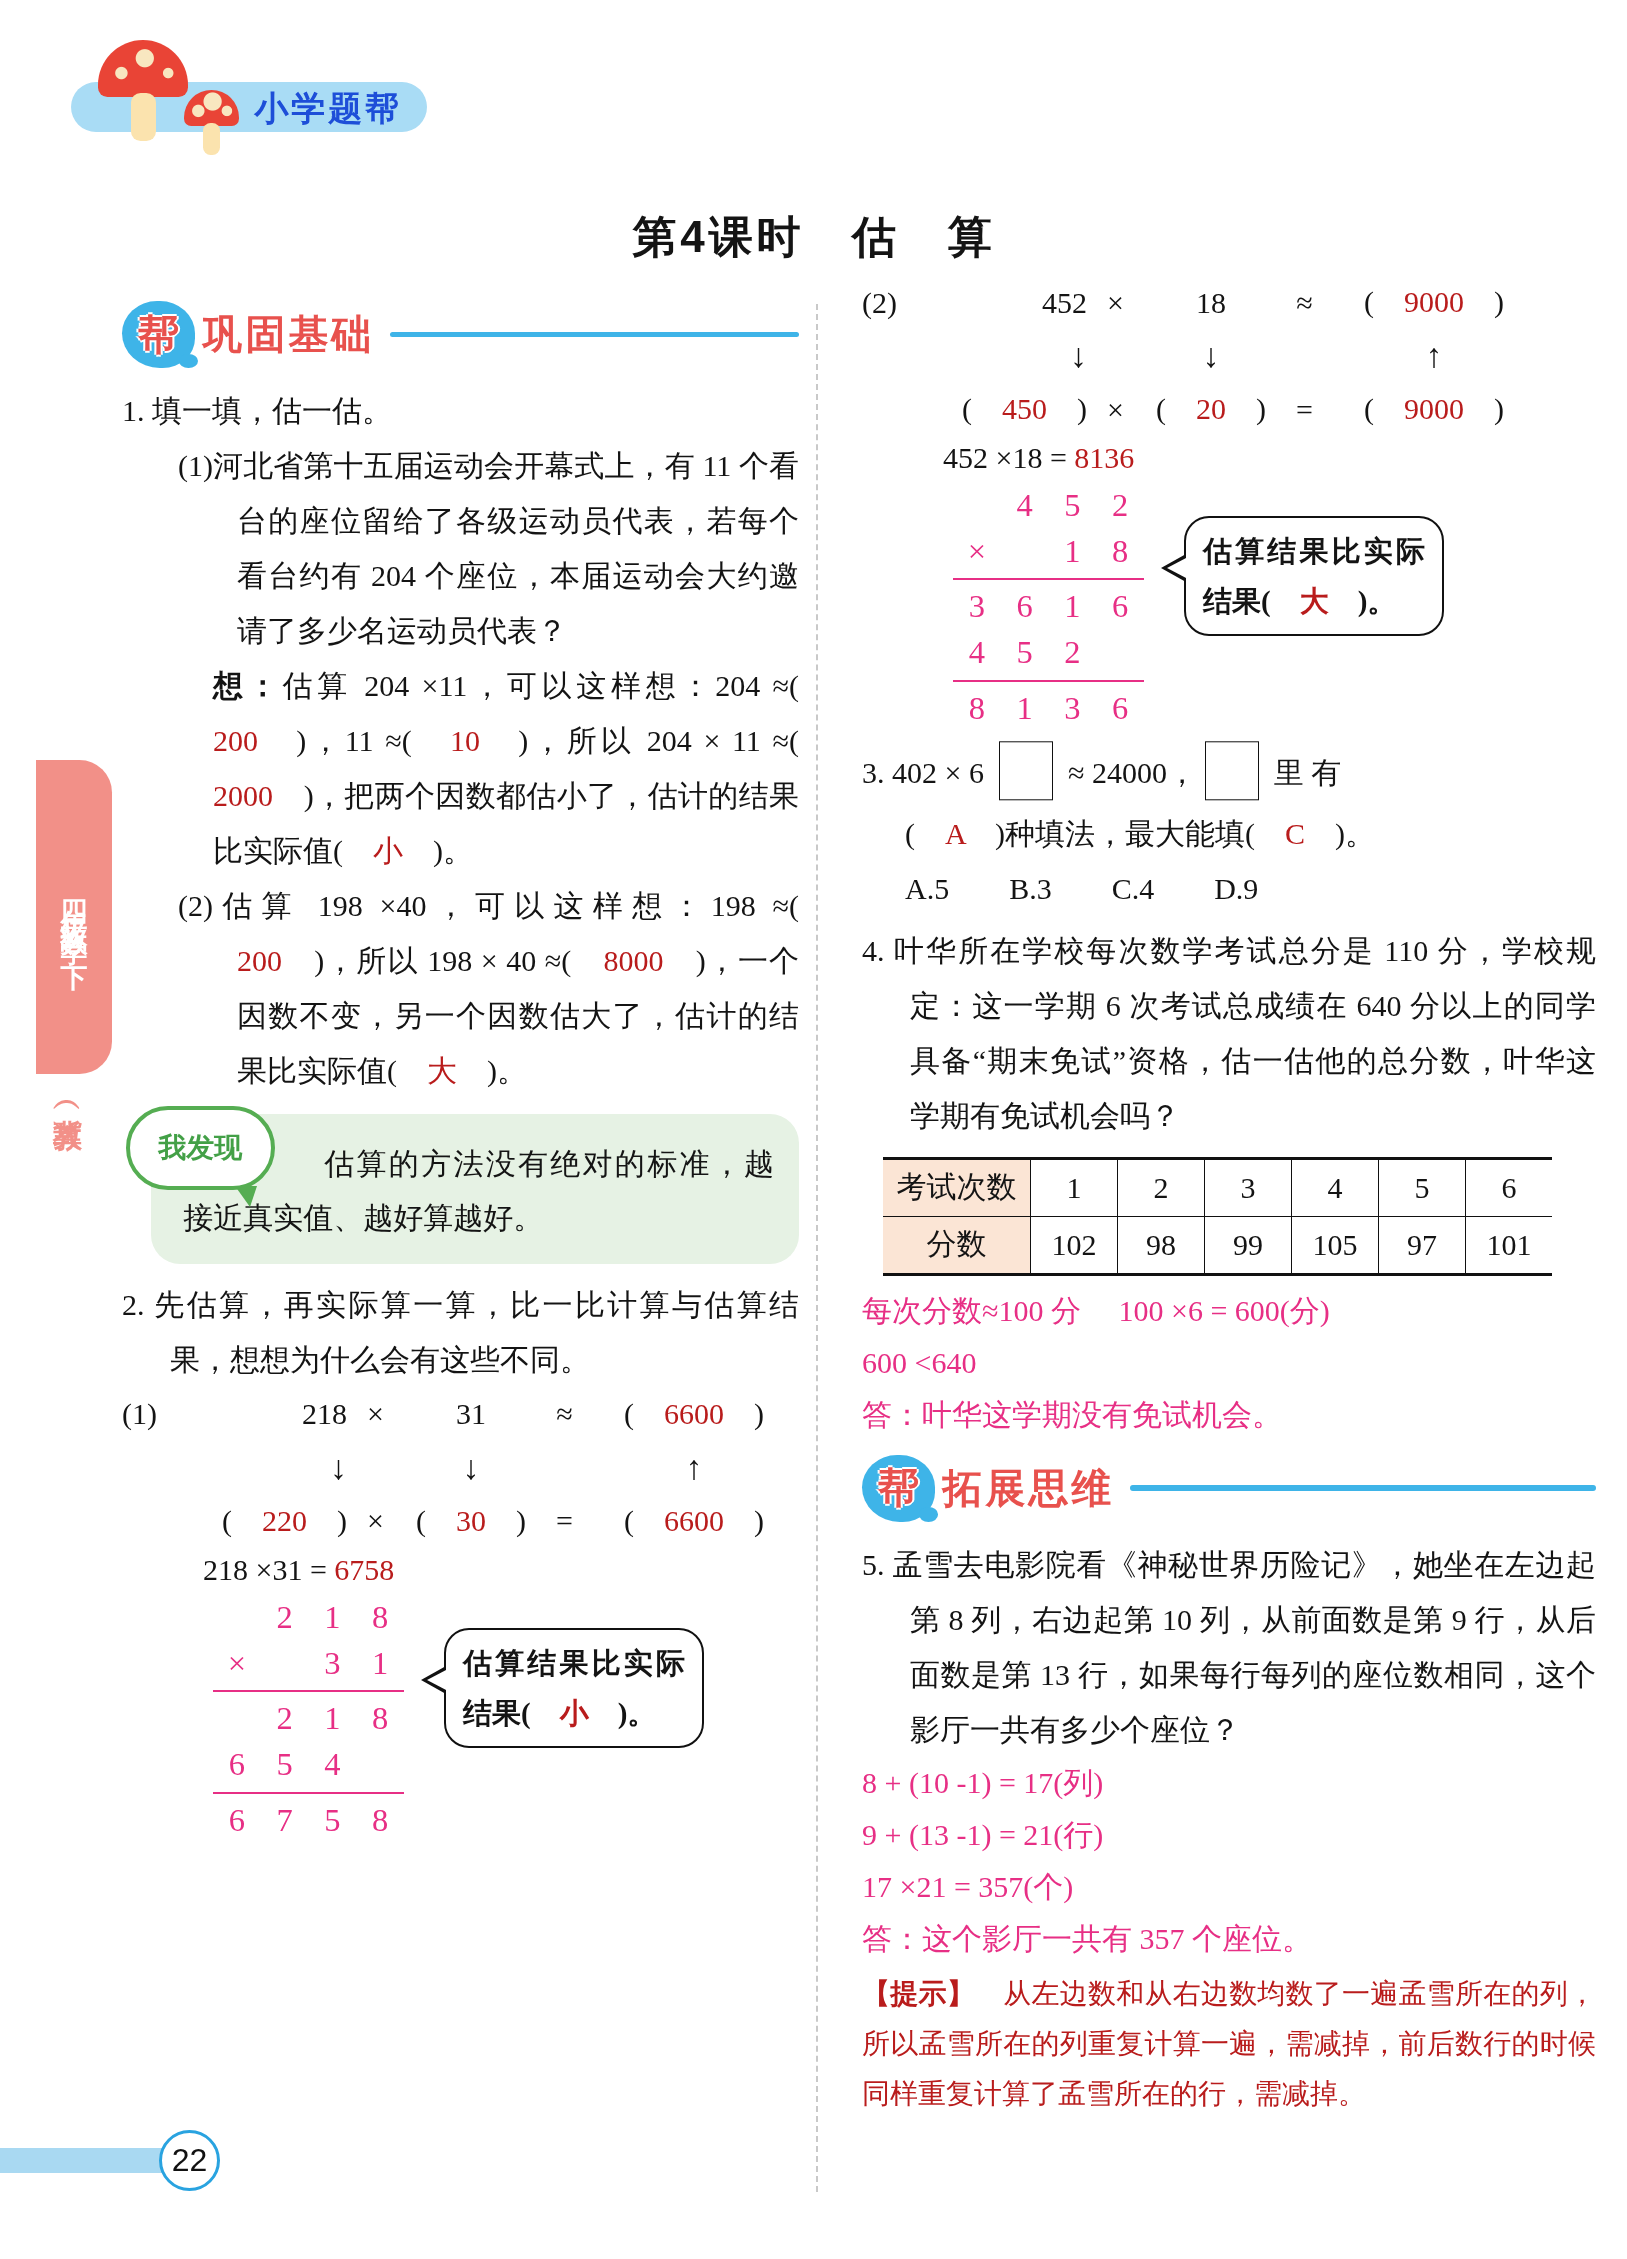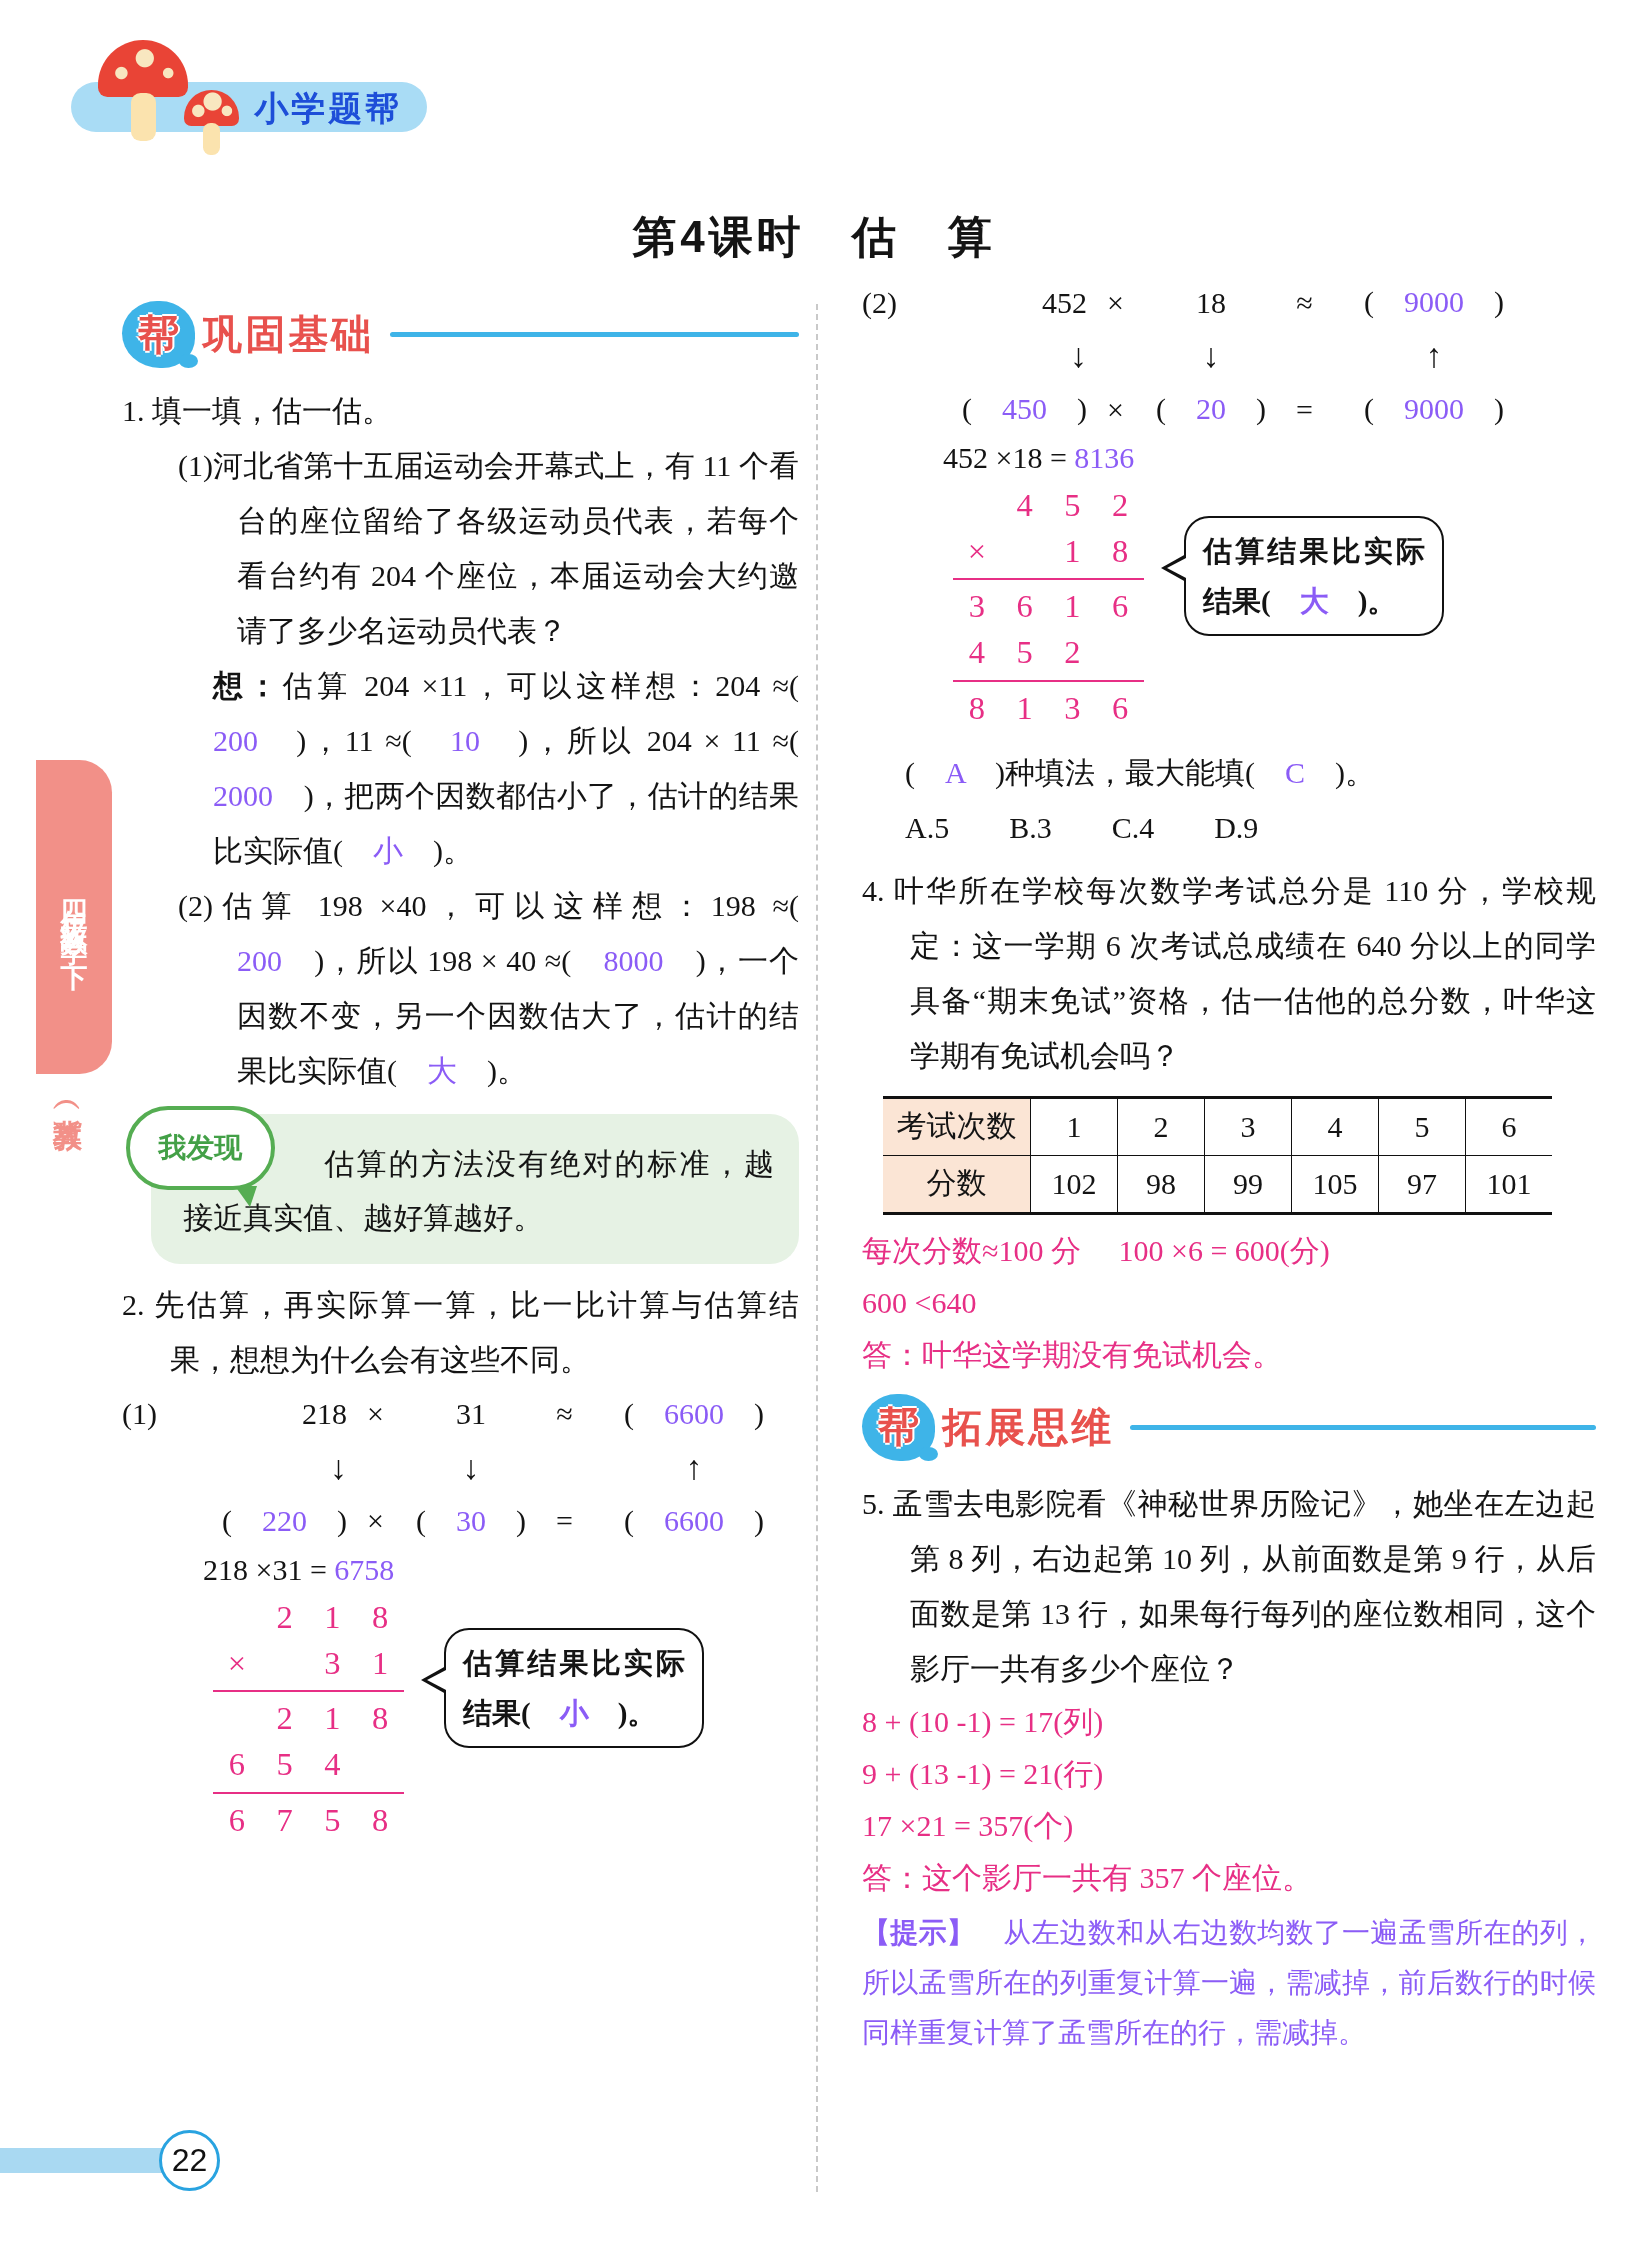--- a/index.html
+++ b/index.html
@@ -46,21 +46,21 @@
   .badge-title{font-family:"Liberation Sans","DejaVu Sans",sans-serif;font-weight:bold;font-size:40px;color:#e8514d;
                margin-left:7.6px;letter-spacing:2.9px;white-space:nowrap;
                text-shadow:-1.9px 0 0 #fff,1.9px 0 0 #fff,0 -1.9px 0 #fff,0 1.9px 0 #fff;}
   .badge-line{flex:1;height:5.7px;background:#3eb4e8;margin-left:15.3px;border-radius:2.9px;}
   
   .para{font-size:30px;line-height:55px;text-align:justify;margin:0;}
   .hang{padding-left:48px;text-indent:-48px;}
   .sub{padding-left:115px;text-indent:-59px;}
   .think{margin-left:91px;}
   .mL45{margin-left:43px;}
-  .pk{color:#8b5cf6;margin-top:12px;}
+  .pk{color:#b91c1c;margin-top:12px;}
   .bd{font-weight:bold;}
   .ans{font-size:30px;line-height:52px;color:#e72f85;margin:0;}
   .hint{font-size:28px;line-height:50px;text-align:justify;margin:3.8px 0 0 0;}
   .box{display:inline-block;width:52px;height:57px;border:1.9px solid #111;vertical-align:middle;
        margin:0 7.6px;transform:translateY(-5.7px);}
   
   .found{position:relative;margin:15.3px 0 13.4px 3.8px;}
   .found-box{background:#e6f2e4;border-radius:29px;margin-left:25px;padding:23px 25px 19px 32.5px;
              font-size:30px;line-height:54px;text-indent:141px;text-align:justify;}
   .found-bubble{position:absolute;left:0;top:-7.6px;width:141px;height:76px;background:#fff;border:4.8px solid #55ad52;
@@ -274,20 +274,21 @@
             <div class="mcell">8</div>
             <div class="mcell">1</div>
             <div class="mcell">3</div>
             <div class="mcell">6</div>
           </div>
         </div>
       <div class="callout"><span>估算结果比实际结果(　</span><span class="pk">大</span><span>　)。</span></div>
     </div>
 
     <div class="sp14"></div>
+    <p class="para hang"><span>3. 402 × 6 </span><span class="box"></span><span> ≈ 24000，</span><span class="box"></span><span> 里 有</span></p>
     <p class="para mL45"><span>(　</span><span class="pk">A</span><span>　)种填法，最大能填(　</span><span class="pk">C</span><span>　)。</span></p>
     <p class="para mL45">A.5　　B.3　　C.4　　D.9</p>
 
     <div class="sp8"></div>
     <p class="para hang">4. 叶华所在学校每次数学考试总分是 110 分，学校规定：这一学期 6 次考试总成绩在 640 分以上的同学具备“期末免试”资格，估一估他的总分数，叶华这学期有免试机会吗？</p>
 
     <table class="score-table">
       <tbody>
           <tr>
         <td class="hd">考试次数</td>

